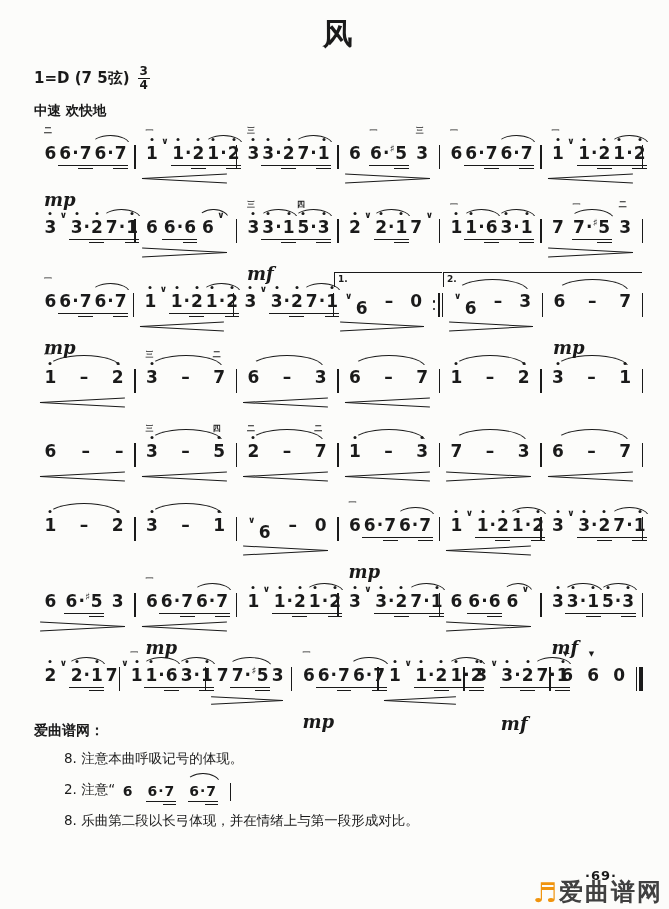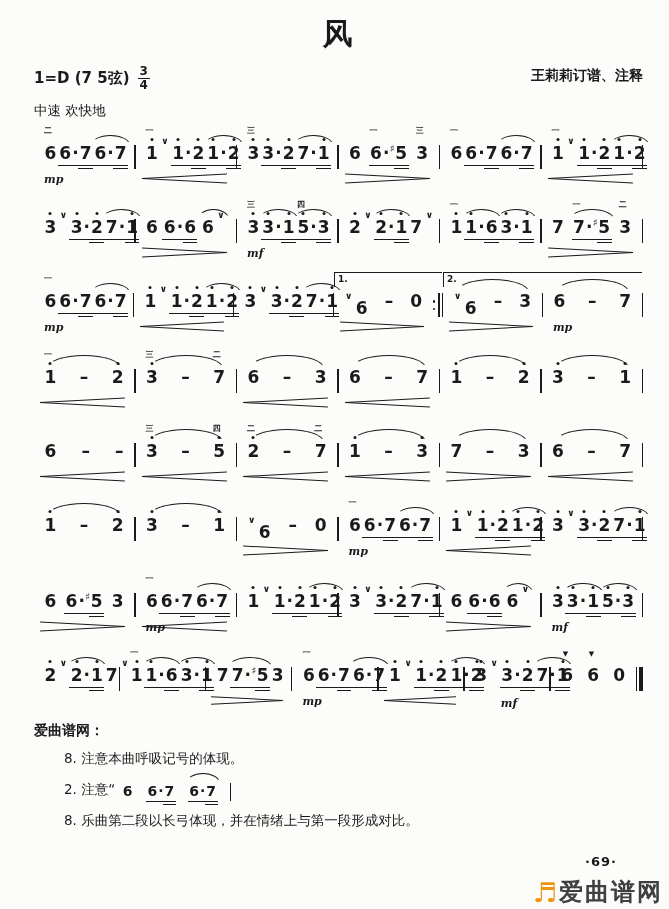--- a/index.html
+++ b/index.html
@@ -8,21 +8,21 @@
         font-family:"DejaVu Sans",sans-serif;overflow:hidden;}
   
   .title{margin:4px 0 10px;text-align:center;font-size:30px;font-weight:700;letter-spacing:2px;}
   .meta-row{display:flex;justify-content:space-between;align-items:flex-start;margin-top:6px;}
   .keysig{font-size:15px;font-weight:700;display:flex;align-items:center;}
   .frac{display:inline-flex;flex-direction:column;font-size:12px;font-weight:700;line-height:1.1;
         margin-left:8px;text-align:center;}
   .frac .num{border-bottom:1.4px solid #1a1a1a;padding:0 2px;}
   .credits{text-align:right;font-weight:700;font-size:14px;line-height:1.55;}
   .credits .src{letter-spacing:6px;}
-  .tempo{font-size:13.5px;font-weight:400;margin:10px 0 2px;}
+  .tempo{font-size:13.5px;font-weight:700;margin:10px 0 2px;}
   
   #score{margin-top:6px;}
   .mline{display:flex;align-items:flex-start;position:relative;padding-top:17px;margin-bottom:31px;}
   .measure{flex:1 1 0;display:flex;justify-content:space-between;align-items:flex-start;
            position:relative;padding:0 9px;min-width:0;}
   .barwrap{display:flex;align-items:center;gap:2px;margin-top:2px;flex:0 0 auto;}
   .bar{width:1.4px;height:24px;background:#1a1a1a;}
   .bar.thick{width:4px;}
   .rdots{display:inline-flex;flex-direction:column;justify-content:center;gap:5px;height:24px;margin-right:1px;}
   .rdots i{width:2.6px;height:2.6px;border-radius:50%;background:#1a1a1a;}
@@ -36,62 +36,61 @@
   .dbl::after{content:"";position:absolute;left:-1px;right:-1px;bottom:-4.5px;border-bottom:1.7px solid #1a1a1a;}
   .od{position:absolute;top:-5px;left:50%;transform:translateX(-50%);width:3px;height:3px;
       border-radius:50%;background:#1a1a1a;}
   .arc{position:absolute;top:-8px;left:-2px;right:-2px;height:8px;border:1.4px solid transparent;
        border-top-color:#1a1a1a;border-radius:50% 50% 0 0/100% 100% 0 0;}
   .mslur{position:absolute;top:-12px;left:13%;right:13%;height:11px;border:1.5px solid transparent;
          border-top-color:#1a1a1a;border-radius:50% 50% 0 0/100% 100% 0 0;}
   .fing{position:absolute;top:-16px;left:1px;font-size:8px;line-height:8px;font-weight:700;}
   .acc{position:absolute;top:-14px;left:38%;transform:translateX(-50%);font-size:7px;line-height:7px;}
   .br{display:inline-block;font-size:9px;font-weight:700;margin:0 2px;position:relative;top:-7px;}
-  .dyn{position:absolute;left:1px;top:100%;margin-top:9px;
-       font-family:"DejaVu Serif",serif;font-style:italic;font-weight:700;font-size:11px;}
+  .dyn{position:absolute;left:1px;top:100%;margin-top:25px;
+       font-family:"DejaVu Serif",serif;font-style:italic;font-weight:700;font-size:18px;}
   .hp{position:absolute;left:6%;right:9%;top:31px;height:9px;}
   .hp i{position:absolute;left:0;right:0;top:4px;border-top:1.1px solid #1a1a1a;display:block;}
   .hp.c i{transform-origin:left center;}
   .hp.c i:first-child{transform:rotate(-3deg);}
   .hp.c i:last-child{transform:rotate(3deg);}
   .hp.d i{transform-origin:right center;}
   .hp.d i:first-child{transform:rotate(3deg);}
   .hp.d i:last-child{transform:rotate(-3deg);}
   .volta{position:absolute;top:-19px;left:0;right:-9px;height:13px;border-top:1.2px solid #1a1a1a;
          border-left:1.2px solid #1a1a1a;font-size:9px;line-height:10px;padding:1px 0 0 3px;
          text-align:left;font-weight:700;}
   .volta.cont{border-left:none;left:-9px;right:0;}
   
   .notes{margin-top:14px;}
   .notes-heading{font-size:14px;font-weight:700;margin-bottom:8px;}
   .pnote{font-size:13.5px;margin:0 0 10px 30px;line-height:1.55;}
   .snippet{display:inline-flex;align-items:flex-start;gap:12px;margin:0 6px;position:relative;top:2px;}
   .snippet .ch{font-size:14px;line-height:17px;}
   .snippet .bar{height:18px;}
   
-  .pageno{position:absolute;right:52px;bottom:40px;font-size:13px;font-weight:700;letter-spacing:1px;}
+  .pageno{position:absolute;right:52px;bottom:26px;font-size:13px;font-weight:700;letter-spacing:1px;}
   .watermark{position:absolute;right:6px;bottom:1px;display:flex;align-items:center;gap:2px;}
   .wm-icon{font-size:27px;line-height:27px;}
   .wm-text{font-size:24px;font-weight:800;letter-spacing:2px;}
 </style>
 </head>
 <body>
 
 <div class="page">
   <h1 class="title">风</h1>
   <div class="meta-row">
     <div class="keysig">
       <span>1=D (7 5弦)</span>
       <span class="frac">
         <span class="num">3</span>
         <span class="den">4</span>
       </span>
     </div>
     <div class="credits">
-      <div>王莉莉订谱、注释</div>
     </div>
   </div>
   <div class="tempo">中速  欢快地</div>
 
   <div id="score">
       <div class="mline">
         <div class="measure">
           <span class="tok"><span class="fing">二</span><span class="row">
               <span class="chars">
                 <span class="ch">6</span>

